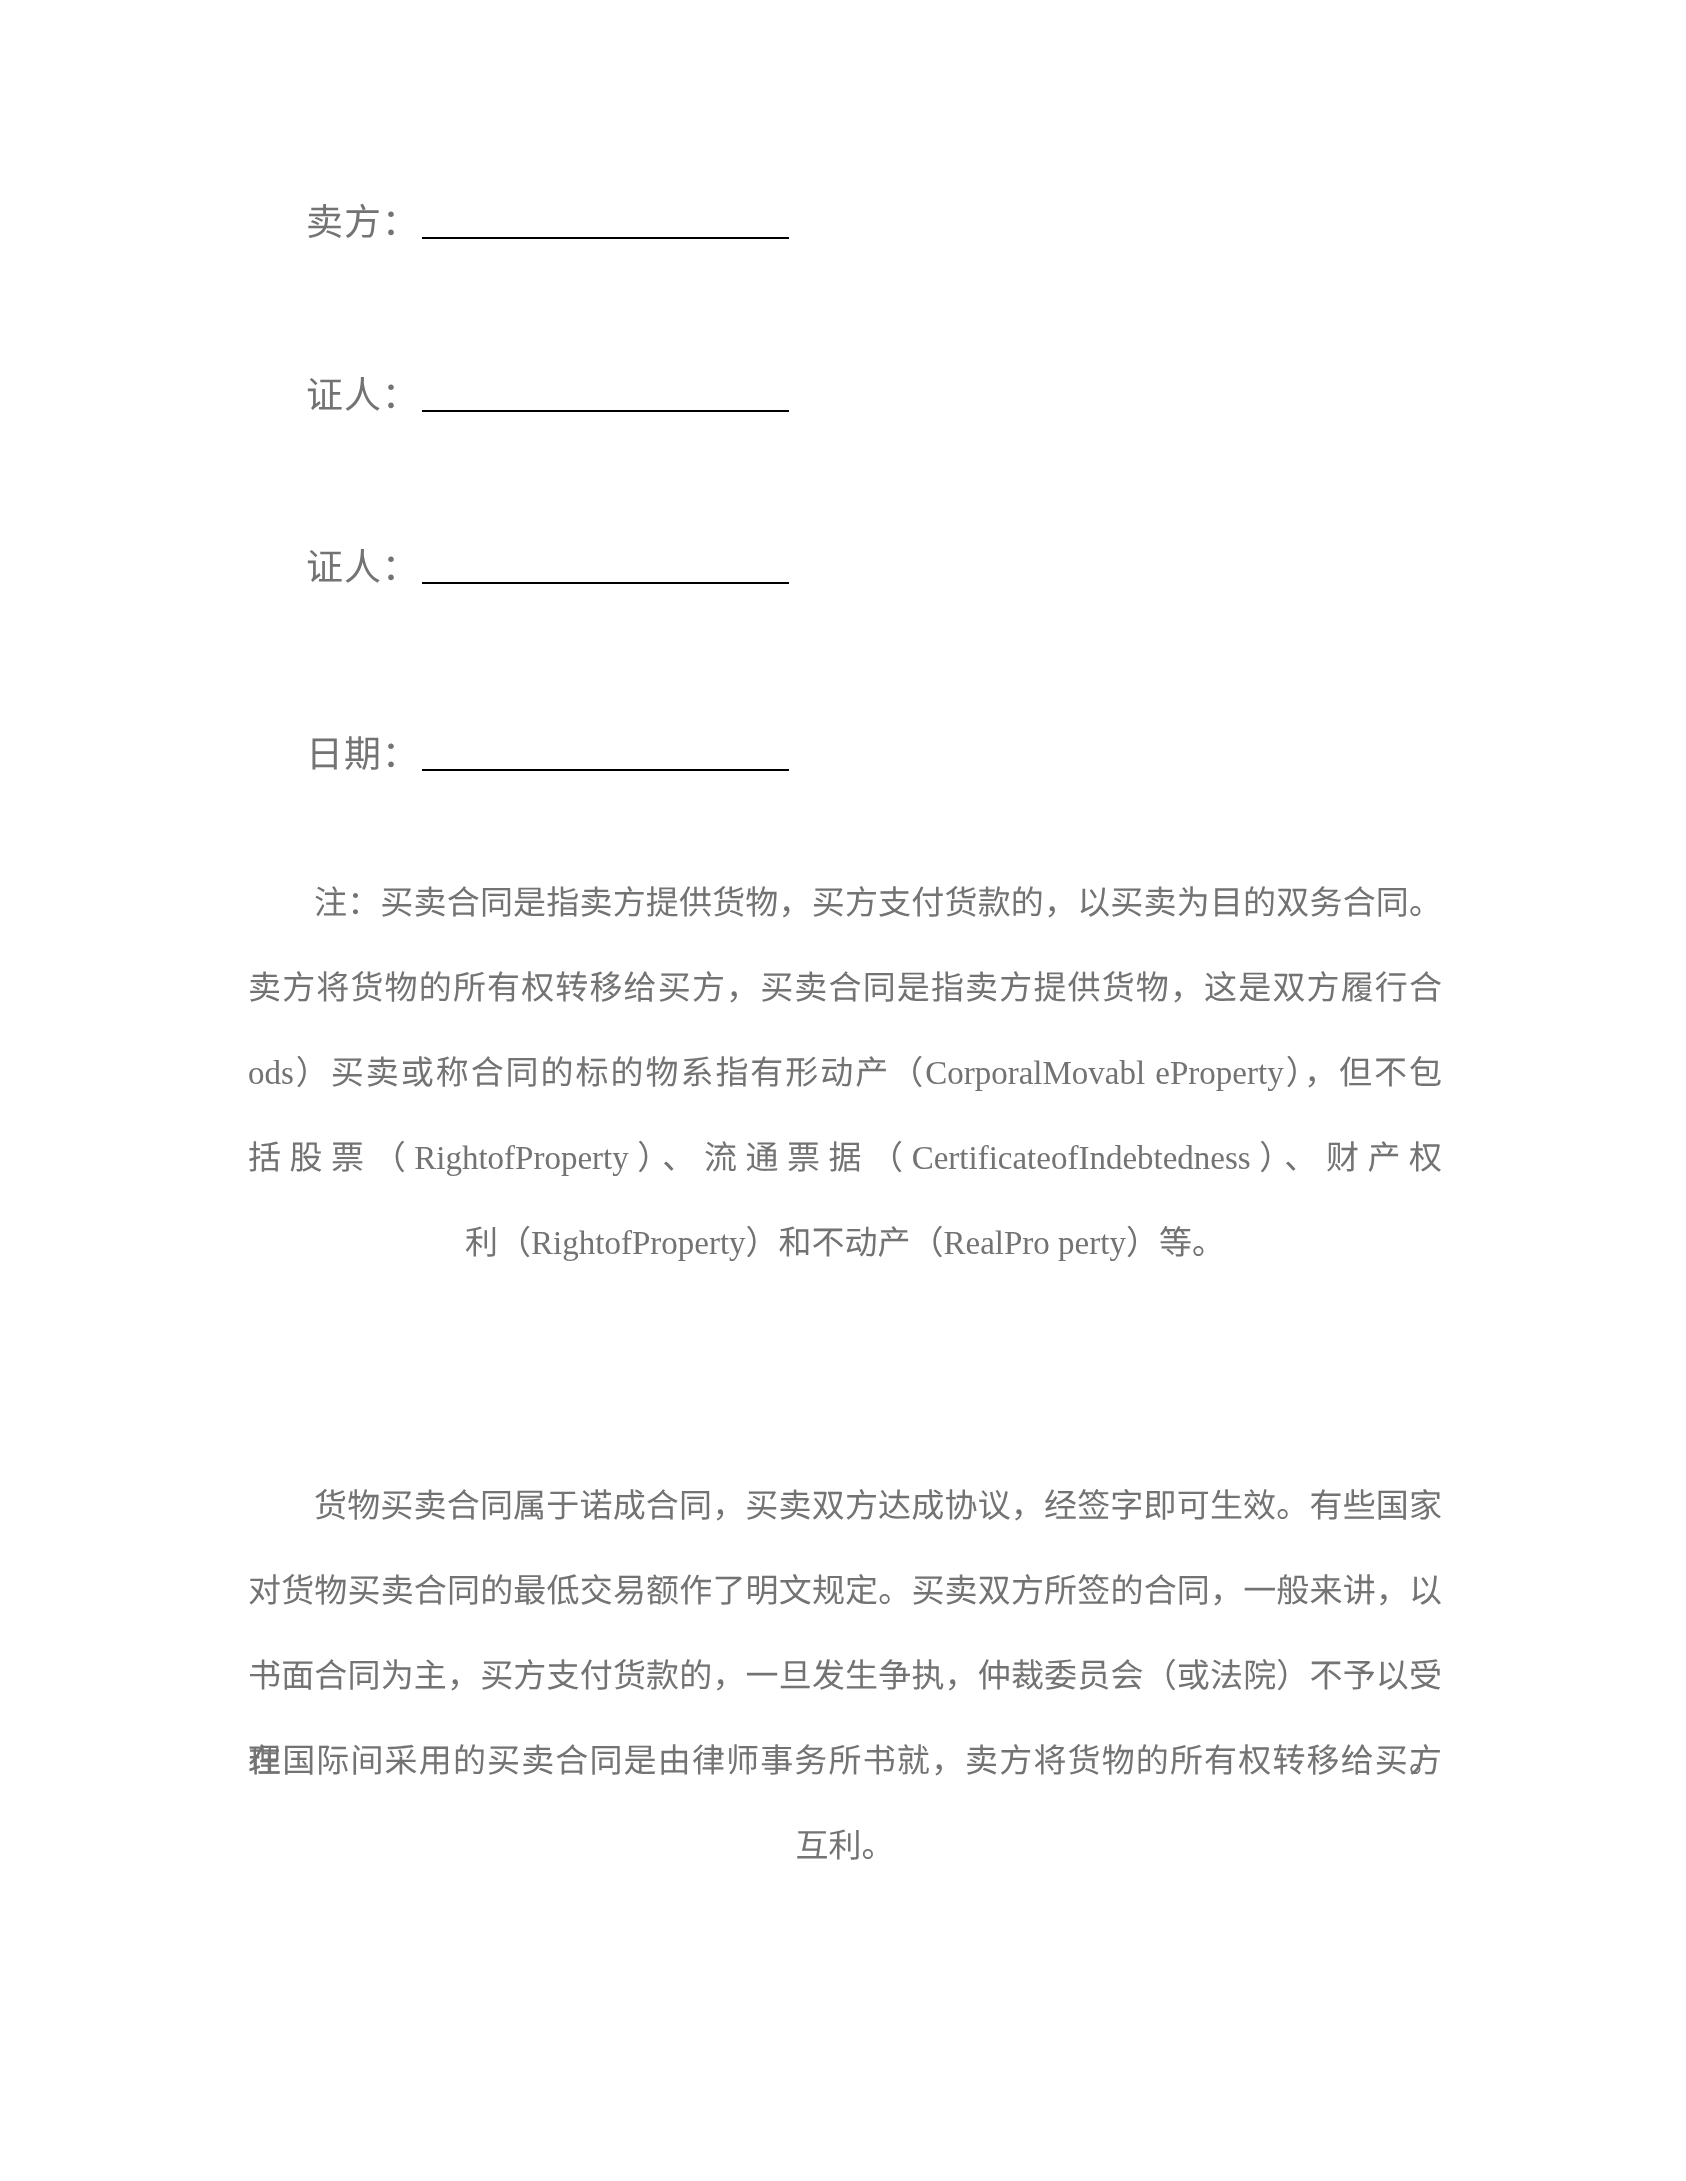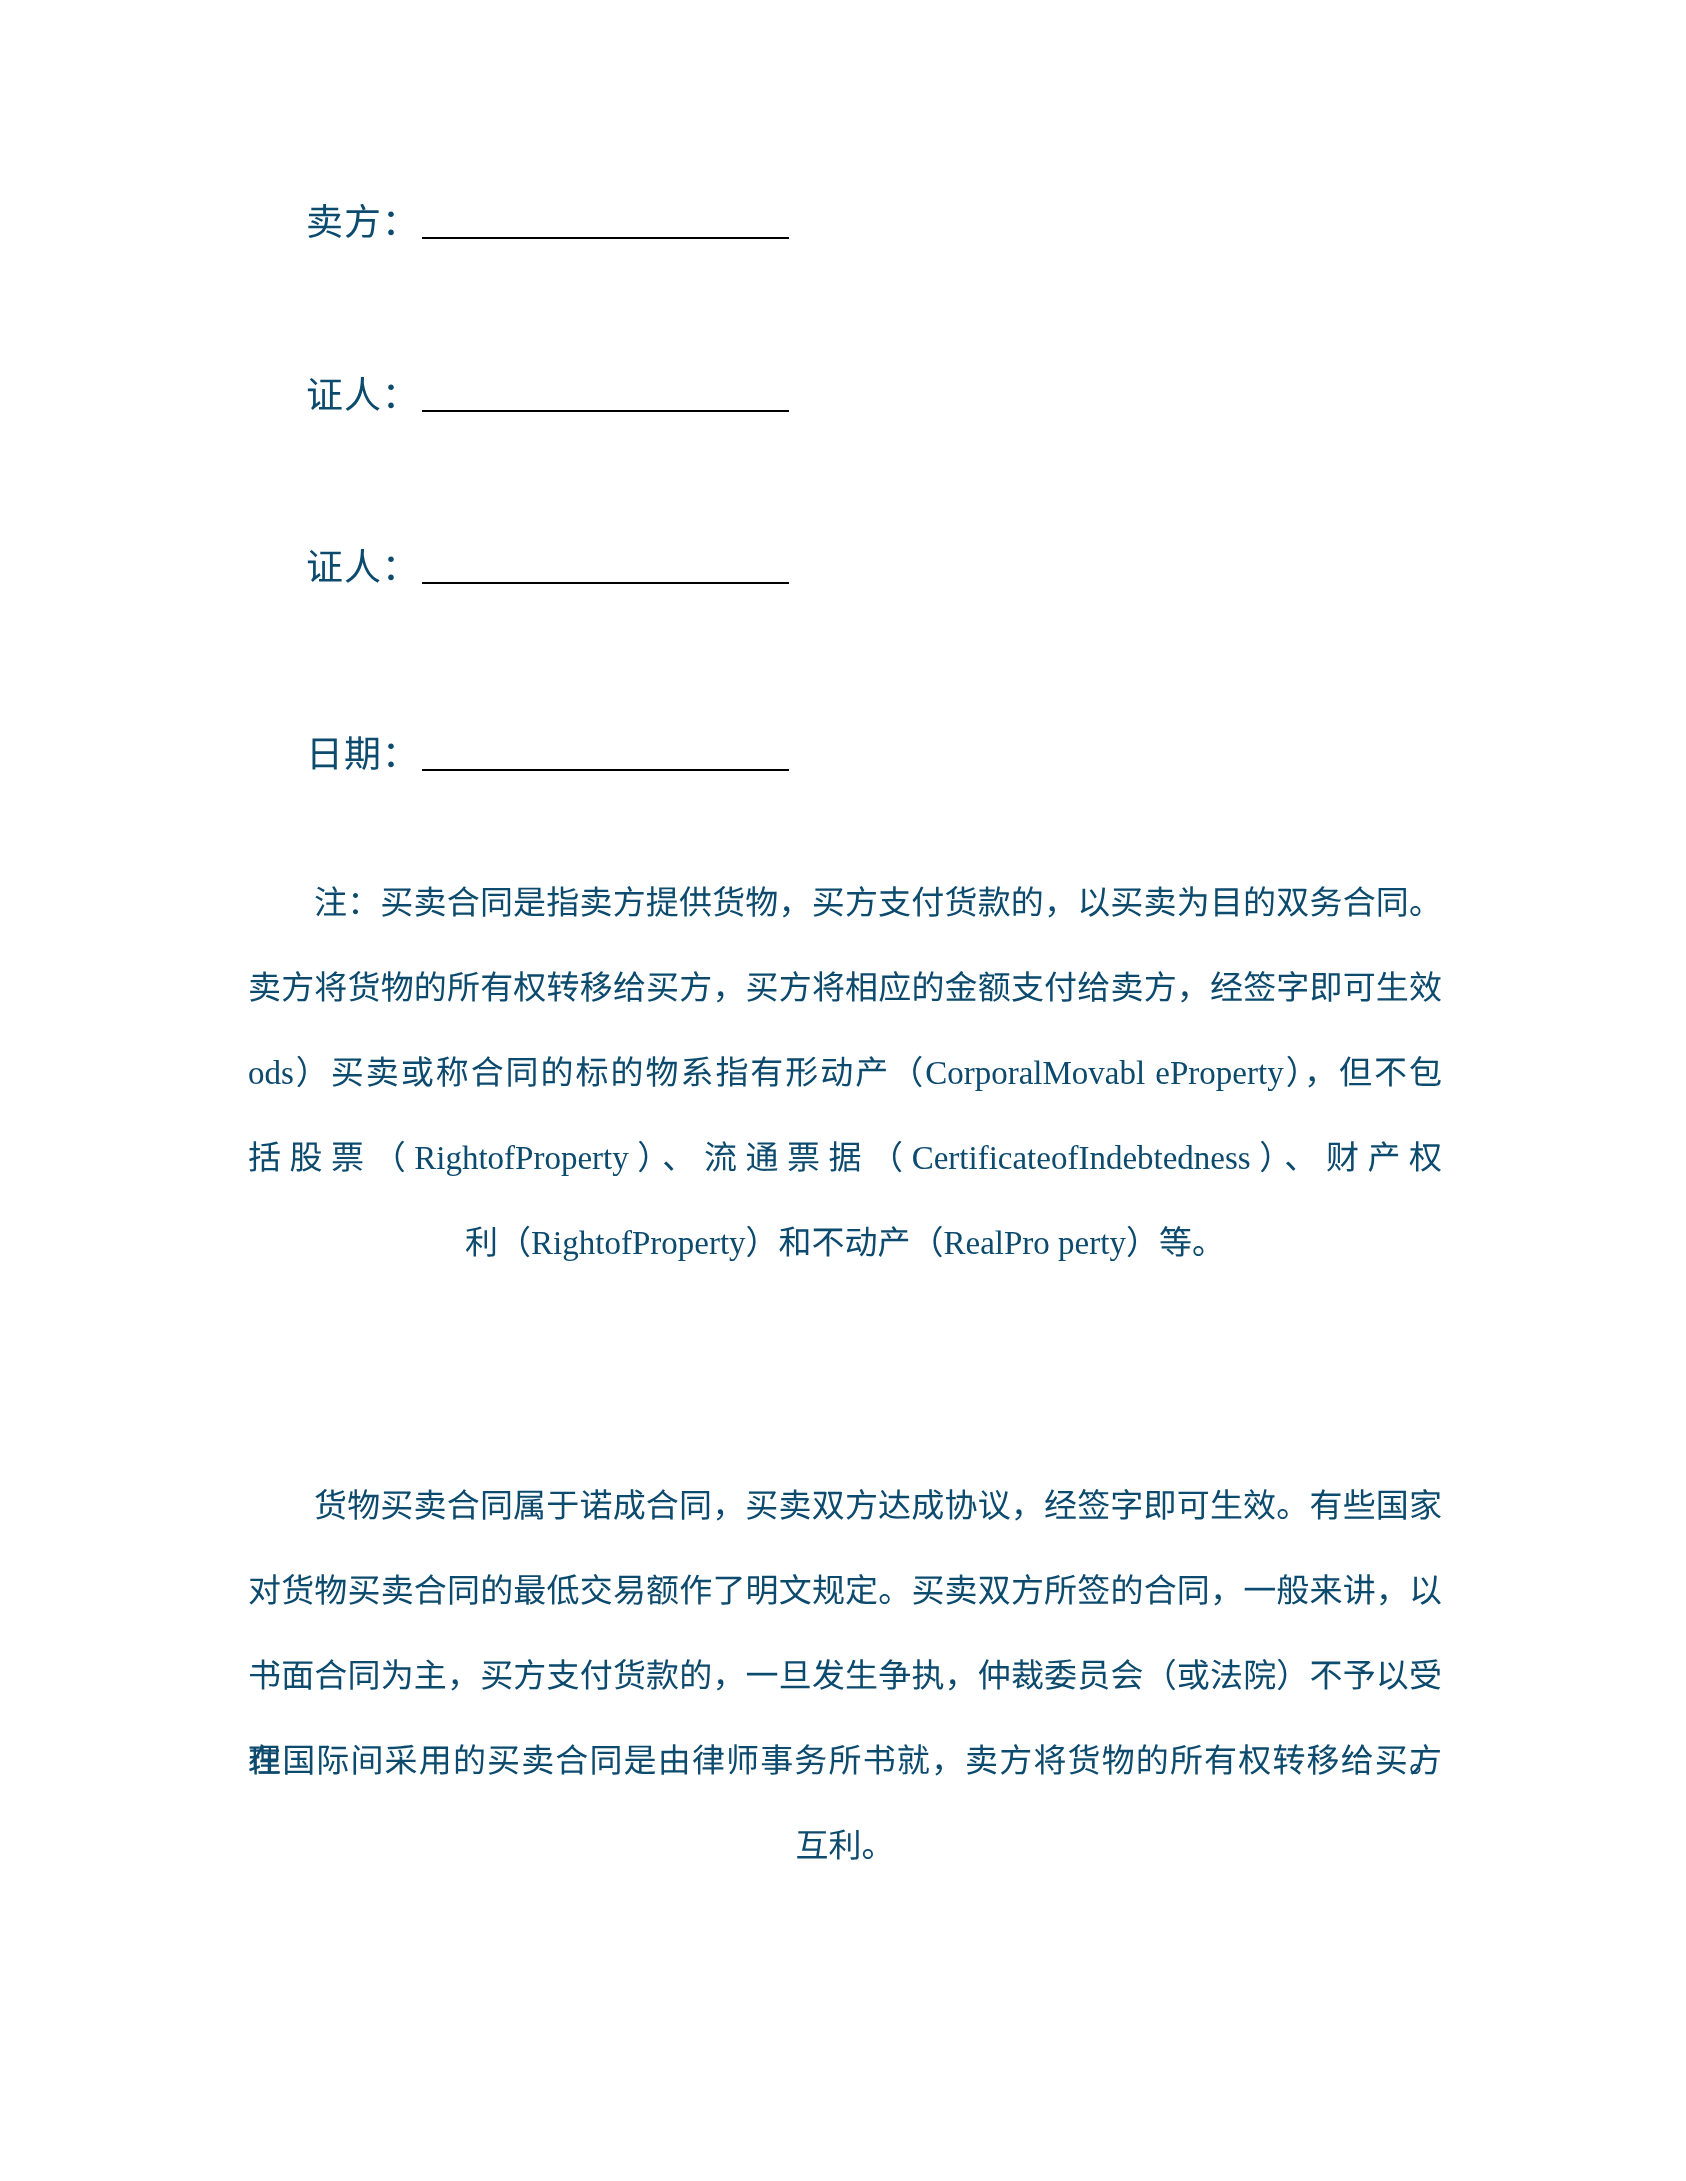--- a/index.html
+++ b/index.html
@@ -5,21 +5,21 @@
     html, body {
       margin: 0;
       padding: 0;
       background: #ffffff;
     }
     .page {
       position: relative;
       width: 1686px;
       height: 2182px;
       background: #ffffff;
-      color: #0c4a6e;
+      color: #737373;
       font-family: "Liberation Serif", "DejaVu Serif", serif;
       overflow: hidden;
     }
 
     
     .sig-row {
       position: absolute;
       left: 306px;
       font-size: 37px;
       line-height: 44px;
@@ -74,21 +74,21 @@
   <div class="sig-row" style="top:543px">
     <span class="sig-label">证人：</span><span class="blank"></span>
   </div>
 
   <div class="sig-row" style="top:730px">
     <span class="sig-label">日期：</span><span class="blank"></span>
   </div>
 
   <div class="para" style="top:861px">
     <div class="line just indent">注：买卖合同是指卖方提供货物，买方支付货款的，以买卖为目的双务合同。</div>
-    <div class="line just">卖方将货物的所有权转移给买方，买方将相应的金额支付给卖方，经签字即可生效</div>
+    <div class="line just">卖方将货物的所有权转移给买方，买卖合同是指卖方提供货物，这是双方履行合</div>
     <div class="line just">ods）买卖或称合同的标的物系指有形动产（CorporalMovabl eProperty），但不包</div>
     <div class="line just">括股票（RightofProperty）、流通票据（CertificateofIndebtedness）、财产权</div>
     <div class="line">利（RightofProperty）和不动产（RealPro perty）等。</div>
   </div>
 
   <div class="para" style="top:1464px">
     <div class="line just indent">货物买卖合同属于诺成合同，买卖双方达成协议，经签字即可生效。有些国家</div>
     <div class="line just">对货物买卖合同的最低交易额作了明文规定。买卖双方所签的合同，一般来讲，以</div>
     <div class="line just">书面合同为主，买方支付货款的，一旦发生争执，仲裁委员会（或法院）不予以受理。</div>
     <div class="line just">在国际间采用的买卖合同是由律师事务所书就，卖方将货物的所有权转移给买方</div>

